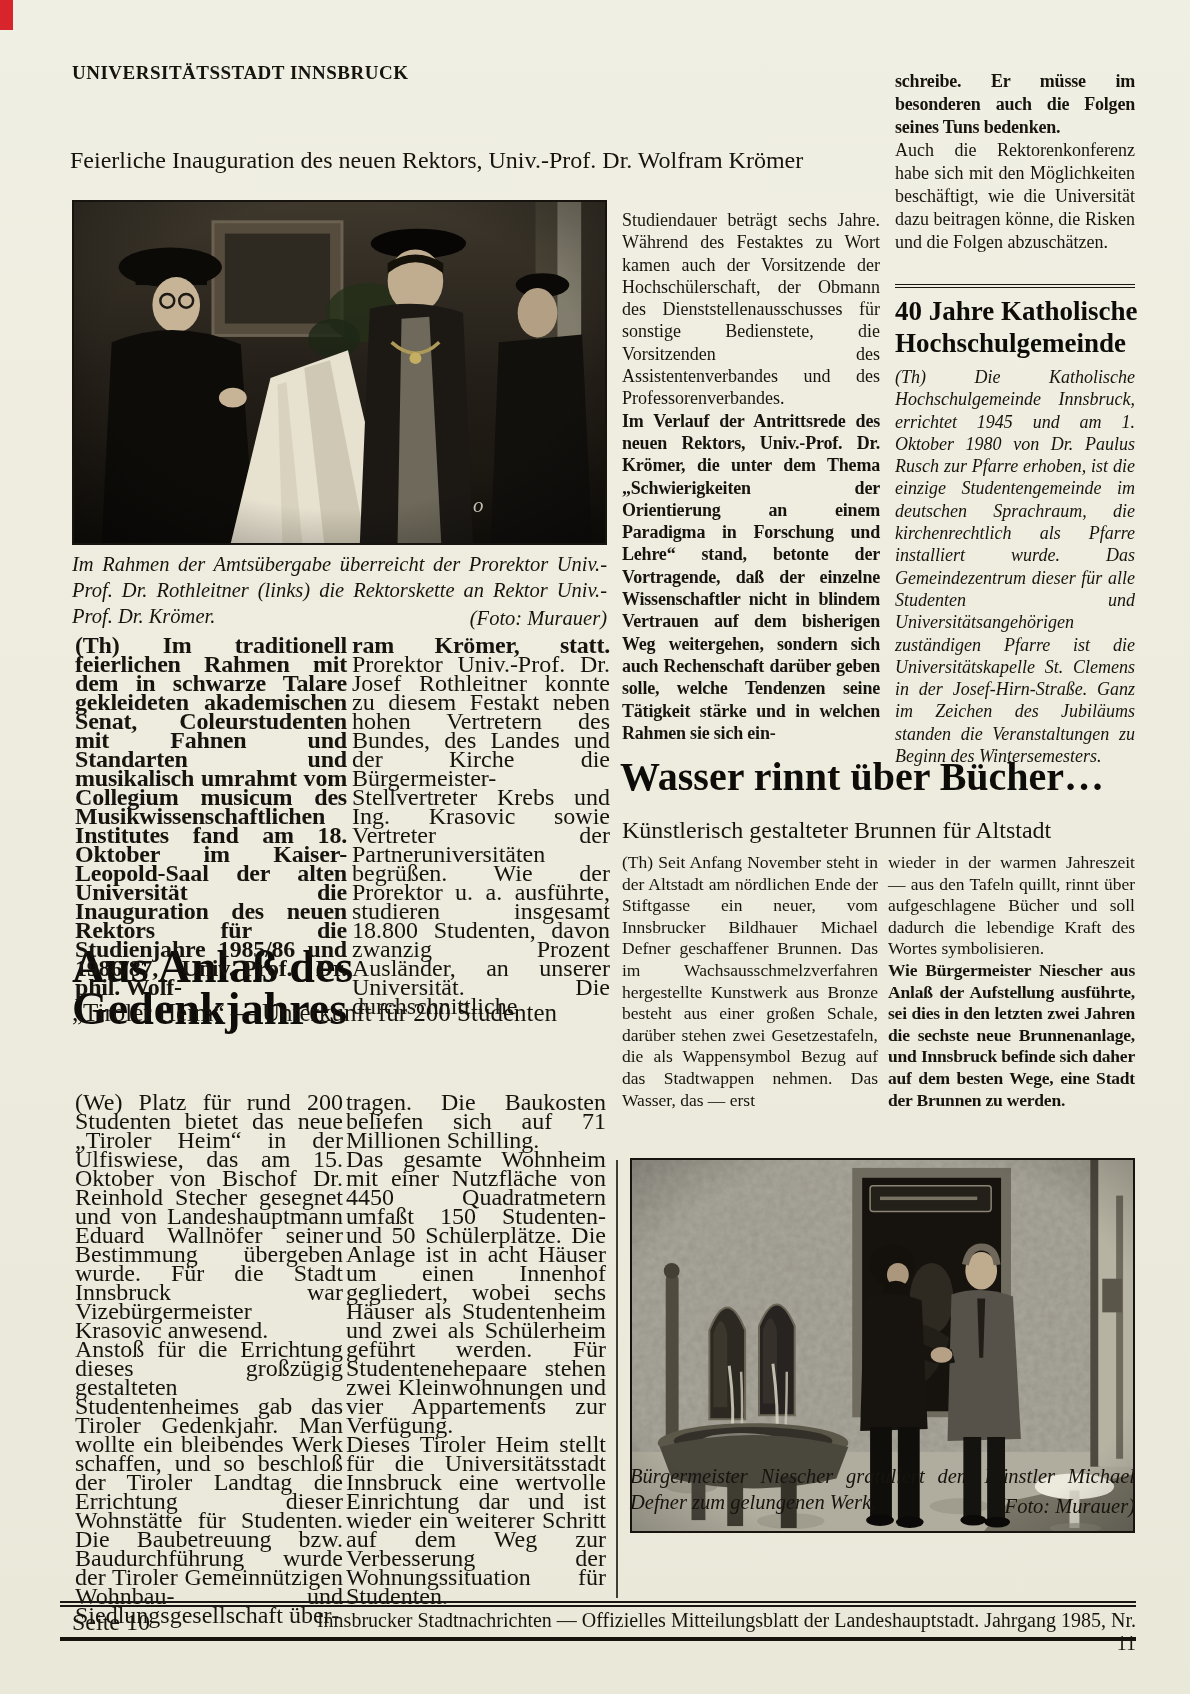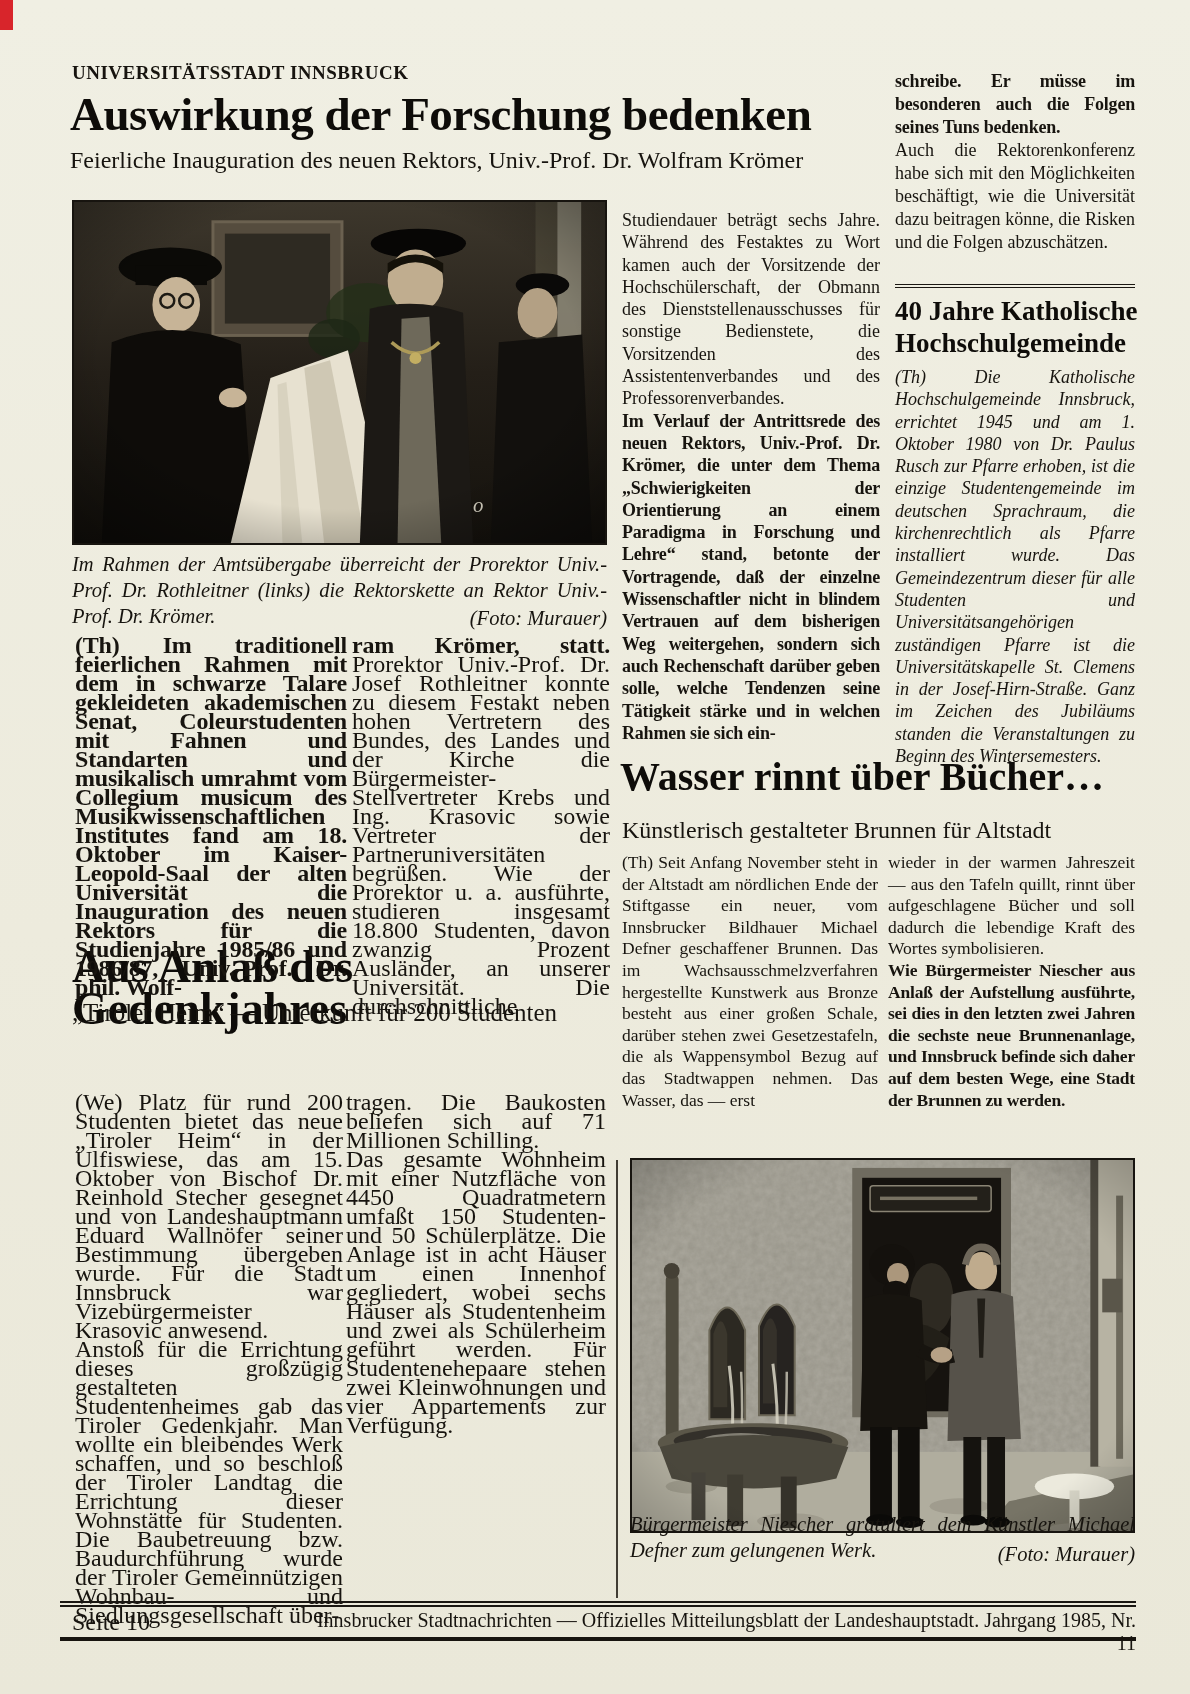--- a/index.html
+++ b/index.html
@@ -16,21 +16,21 @@
   .corner{left:0;top:0;width:13px;height:30px;background:#d8252b;}
   .kicker{left:72px;top:62px;width:640px;font-size:19px;font-weight:bold;letter-spacing:.5px;}
   .h1{left:70px;top:88px;width:820px;font-size:47px;line-height:52px;font-weight:bold;letter-spacing:-.5px;margin:0;color:#0e0c09;}
   .sub1{left:70px;top:146px;width:815px;font-size:24px;line-height:28px;}
   .ph{z-index:3;background:#2a261f;border:2px solid #17140f;box-sizing:border-box;}
   .ph svg{display:block;width:100%;height:100%;}
   .photo1{left:72px;top:200px;width:535px;height:345px;}
   .photo2{left:630px;top:1158px;width:505px;height:375px;}
   .caption{font-style:italic;font-size:20.5px;line-height:26px;text-align:justify;z-index:4;}
   .cap1{left:72px;top:551px;width:535px;height:80px;}
-  .cap2{left:630px;top:1511px;width:505px;height:56px;}
+  .cap2{left:630px;top:1463px;width:505px;height:56px;}
   .credit{position:absolute;right:0;bottom:0;font-style:italic;}
   .col{z-index:1;}
   .body{margin:0;font-size:24px;line-height:19px;text-align:justify;}
   .b{font-weight:bold;letter-spacing:-.2px;}
   .c-a1c1{left:75px;top:636px;width:272px;}
   .c-a1c2{left:352px;top:636px;width:258px;}
   .c-a1c3{left:622px;top:209px;width:258px;}
   .c-a1c3 .body{font-size:18px;line-height:22.3px;}
   .c-a1c4{left:895px;top:70px;width:240px;}
   .c-a1c4 .body{font-size:18px;line-height:23px;}
@@ -55,21 +55,20 @@
   .fmast{left:300px;top:1609px;width:836px;font-size:20px;text-align:right;z-index:5;}
 </style>
 </head>
 <body>
 
 <div class="page">
 
   <div class="abs corner"></div>
 
   <div class="abs kicker">UNIVERSITÄTSSTADT INNSBRUCK</div>
-  <h1 class="abs h1">Auswirkung der Forschung bedenken</h1>
   <div class="abs sub1">Feierliche Inauguration des neuen Rektors, Univ.-Prof. Dr. Wolfram Krömer</div>
 
   <div class="abs ph photo1">
     <svg viewBox="0 0 535 345" preserveAspectRatio="none">
       <defs>
         <linearGradient id="p1bg" x1="0" y1="0" x2="0" y2="1">
           <stop offset="0" stop-color="#3d372c"></stop>
             <stop offset="0.5" stop-color="#241f18"></stop>
             <stop offset="1" stop-color="#15120d"></stop>
         </linearGradient>
@@ -152,20 +151,21 @@
 
   <h2 class="abs h4">Aus Anlaß des Gedenkjahres</h2>
   <div class="abs sub4">„Tiroler Heim“ — Unterkunft für 200 Studenten</div>
   <div class="abs col c-a4c1">
     <p class="body">(We) Platz für rund 200 Studenten bietet das neue „Tiroler Heim“ in der Ulfiswiese, das am 15. Oktober von Bischof Dr. Reinhold Stecher gesegnet und von Landeshauptmann Eduard Wallnöfer seiner Bestimmung übergeben wurde. Für die Stadt Innsbruck war Vizebürgermeister Krasovic anwesend.</p>
     <p class="body">Anstoß für die Errichtung dieses großzügig gestalteten Studentenheimes gab das Tiroler Gedenkjahr. Man wollte ein bleibendes Werk schaffen, und so beschloß der Tiroler Landtag die Errichtung dieser Wohnstätte für Studenten. Die Baubetreuung bzw. Baudurchführung wurde der Tiroler Gemeinnützigen Wohnbau- und Siedlungsgesellschaft über-</p>
   </div>
   <div class="abs col c-a4c2">
     <p class="body">tragen. Die Baukosten beliefen sich auf 71 Millionen Schilling.</p>
     <p class="body">Das gesamte Wohnheim mit einer Nutzfläche von 4450 Quadratmetern umfaßt 150 Studenten- und 50 Schülerplätze. Die Anlage ist in acht Häuser um einen Innenhof gegliedert, wobei sechs Häuser als Studentenheim und zwei als Schülerheim geführt werden. Für Studentenehepaare stehen zwei Kleinwohnungen und vier Appartements zur Verfügung.</p>
+    <p class="body">Dieses Tiroler Heim stellt für die Universitätsstadt Innsbruck eine wertvolle Einrichtung dar und ist wieder ein weiterer Schritt auf dem Weg zur Verbesserung der Wohnungssituation für Studenten.</p>
   </div>
 
   <div class="abs vrule"></div>
   <div class="abs ph photo2">
     <svg viewBox="0 0 505 375" preserveAspectRatio="none">
       <defs>
         <filter id="stone" x="0" y="0" width="100%" height="100%">
           <feTurbulence type="fractalNoise" baseFrequency="0.14" numOctaves="3" stitchTiles="stitch"></feTurbulence>
           <feColorMatrix type="matrix" values="0 0 0 0 0.58  0 0 0 0 0.56  0 0 0 0 0.50  0 0 0 0.55 0"></feColorMatrix>
         </filter>

